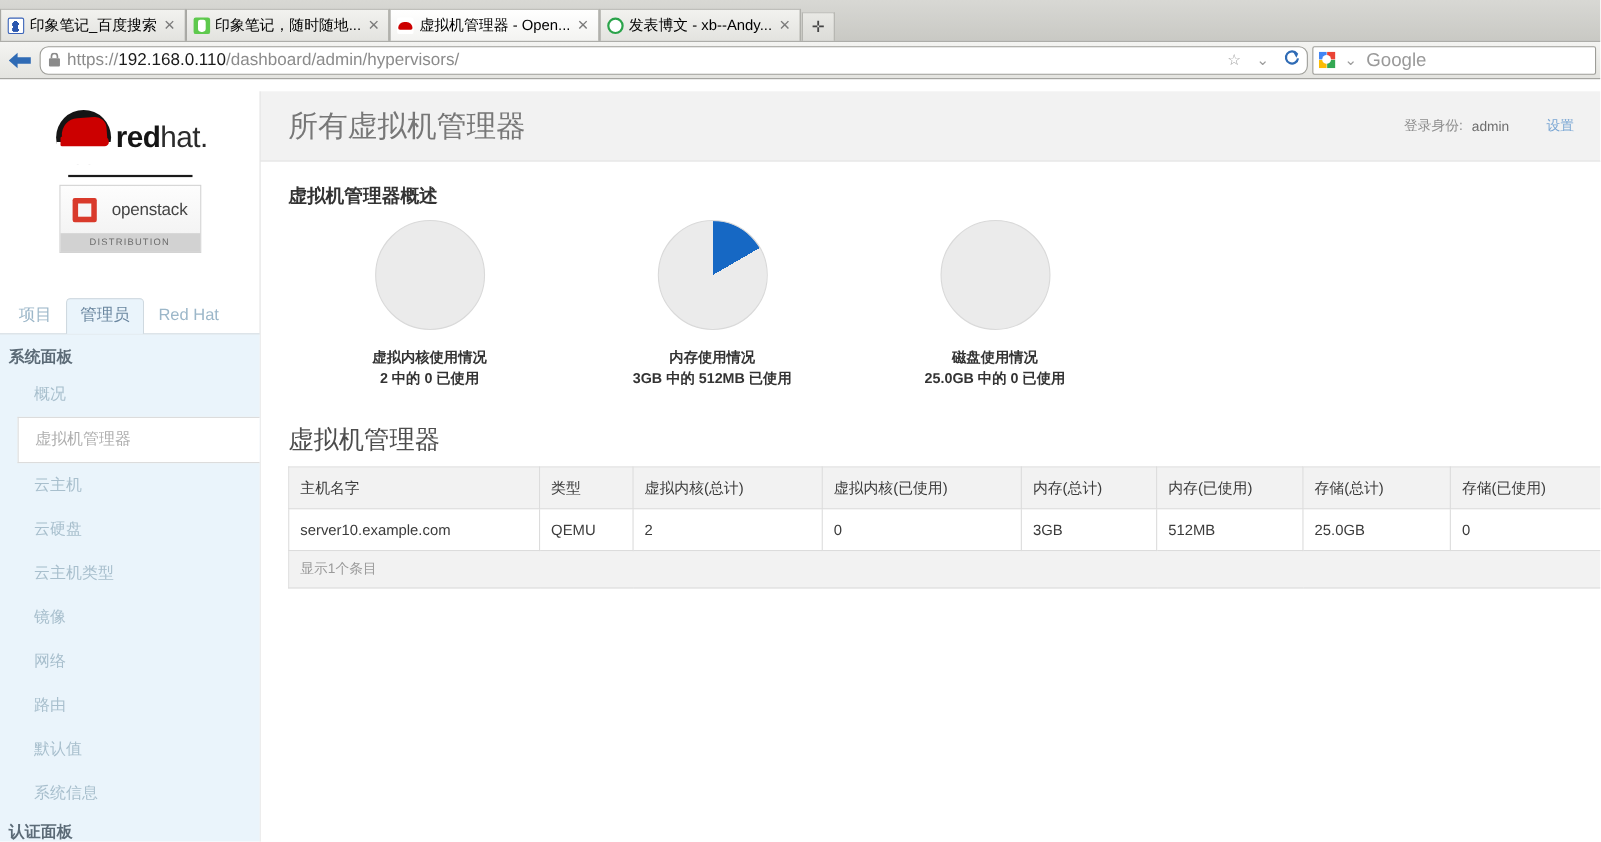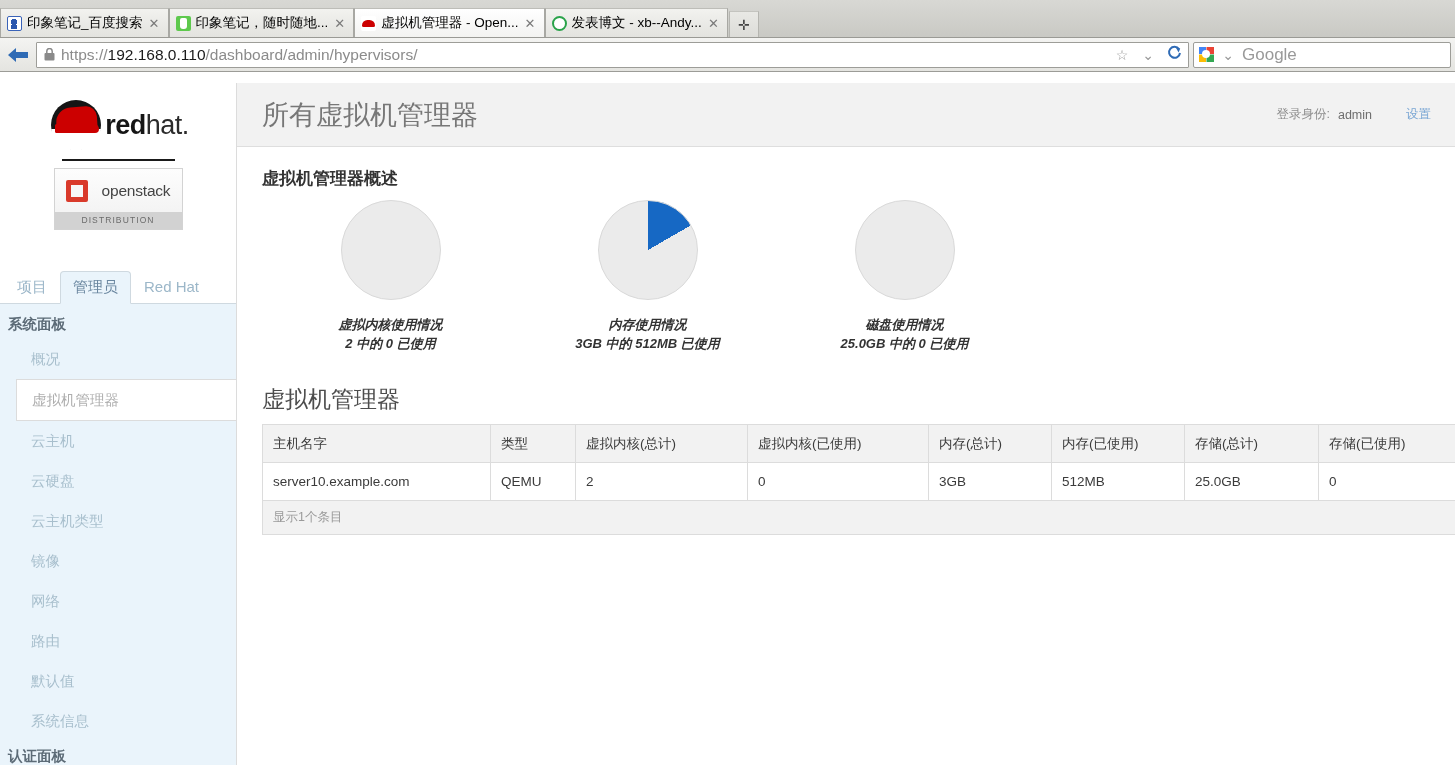--- a/index.html
+++ b/index.html
@@ -102,21 +102,21 @@
   }
   #back-button {
     width: 28px; height: 28px;
     display: flex; align-items:center; justify-content:center;
   }
   #url-bar {
     flex: 1;
     height: 26px;
     background: #ffffff;
     border: 1px solid #9d9d98;
-    border-radius: 1px;
+    border-radius: 8px;
     display: flex;
     align-items: center;
     padding: 0 4px 0 7px;
     gap: 6px;
     min-width: 0;
   }
   #url-text {
     flex: 1;
     font-size: 15.5px;
     color: #8b8b8b;
@@ -293,21 +293,21 @@
     font-size: 17px; font-weight: bold; color:#333;
     padding: 0 0 0 25px; margin: 2px 0 10px 0;
   }
   #charts {
     display: flex;
     padding-left: 25px;
     gap: 0;
   }
   .chart-cell {
     width: 257px;
-    display:flex; flex-direction:column; align-items:center;font-style:italic;
+    display:flex; flex-direction:column; align-items:center;
   }
   .donut { width: 100px; height: 100px; border-radius: 50%; border: 1px solid #d9d9d9; }
   .chart-label { margin-top: 15px; font-size:13px; font-weight:bold; color:#333; line-height:19px; text-align:center; }
   .chart-sub { font-size:13px; font-weight:bold; color:#333; line-height:20px; text-align:center; }
 
   #table-wrap { padding-left: 25px; margin-top: 30px; }
   #table-title { font-size: 23px; color:#4d4d4d; line-height:30px; margin-bottom:10px; }
   table#hv-table {
     border-collapse: collapse;
     width: calc(100% - 25px);

